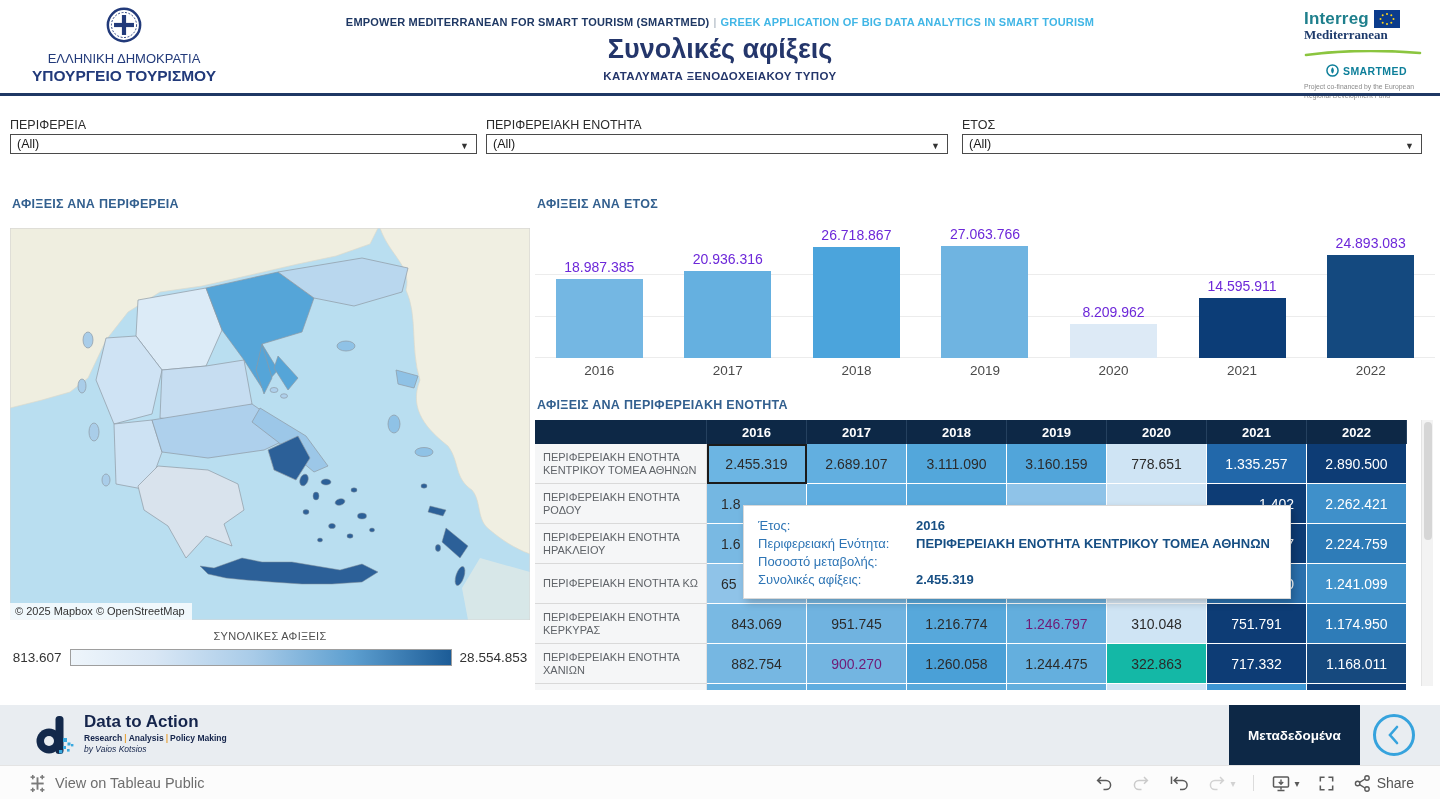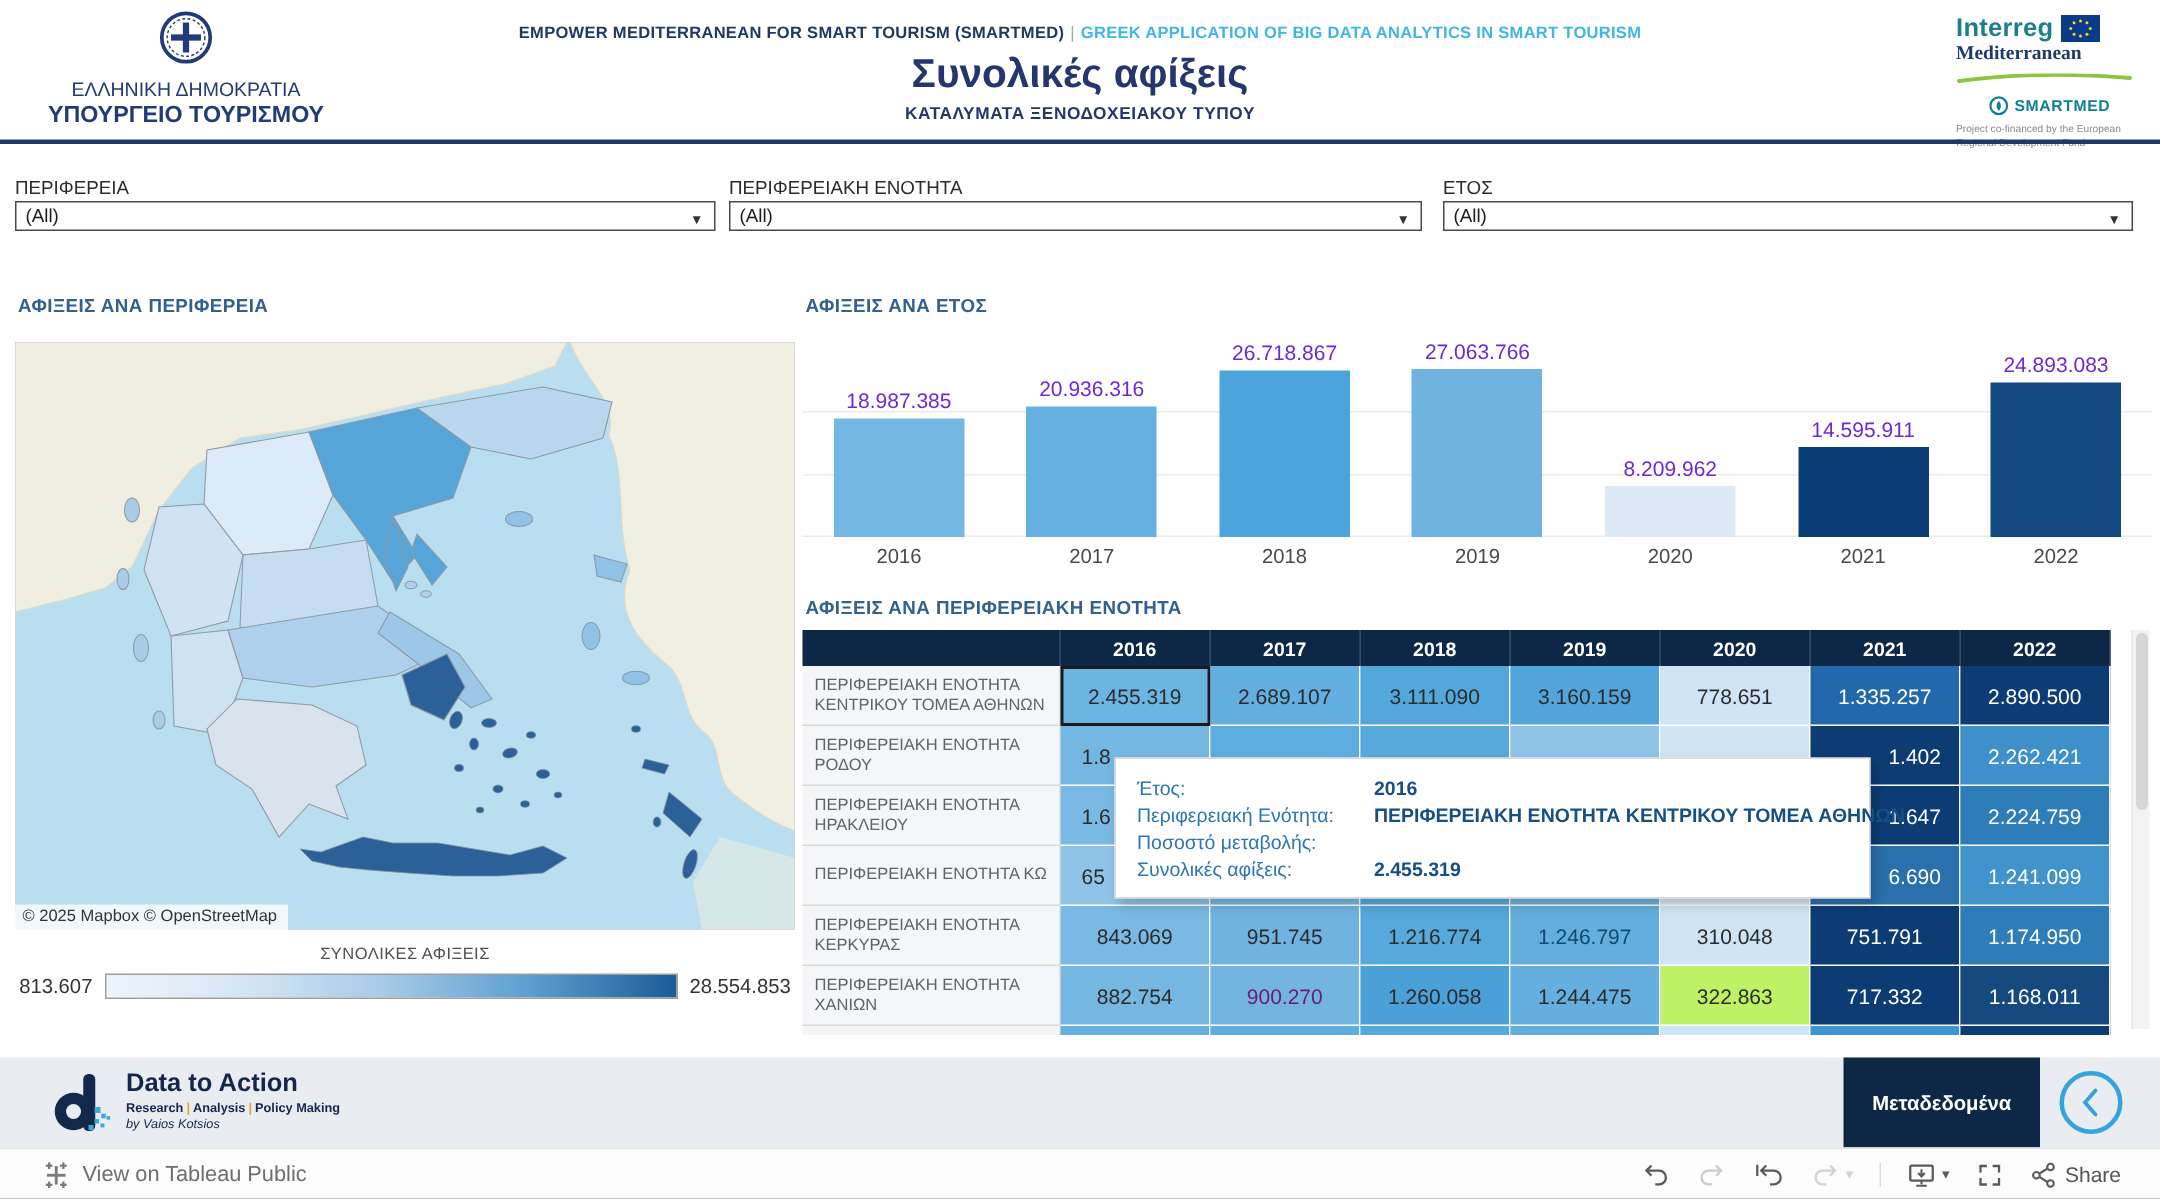--- a/index.html
+++ b/index.html
@@ -63,21 +63,21 @@
       border-bottom:1px solid #d9d9d9;border-right:1px solid #e3e3e3;}
   .td{width:100px;height:40px;display:flex;align-items:center;justify-content:center;font-size:14px;
       border-right:1px solid #fff;border-bottom:1px solid #fff;box-sizing:border-box;cursor:pointer;}
   .td.sel{outline:2px solid #1b1b1b;outline-offset:-2px;}
   .td.al{justify-content:flex-start;padding-left:14px;}
   .td.ar{justify-content:flex-end;padding-right:12px;}
   .sliver .td,.sliver .rowlabel{height:6px;border-bottom:none;overflow:hidden;}
   .tbl-scroll{position:absolute;left:1421px;top:420px;width:11px;height:266px;background:#f3f3f3;border-left:1px solid #e4e4e4;}
   .tbl-thumb{position:absolute;left:1.5px;top:2px;width:8px;height:118px;background:#d6d6d6;border-radius:4px;}
   
-  .tooltip{position:absolute;left:743px;top:505px;width:504px;height:94px;background:#fff;
+  .tooltip{position:absolute;left:743px;top:505px;width:548px;height:94px;background:#fff;
       border:1px solid #d9d9d9;box-shadow:3px 4px 8px rgba(0,0,0,.2);box-sizing:border-box;
       padding:11px 14px;z-index:40;}
   .tt-row{display:flex;font-size:13px;line-height:18px;white-space:nowrap;}
   .tt-label{width:158px;color:#2e75b5;flex:none;}
   .tt-value{font-weight:bold;color:#174f84;}
   
   .footer{position:absolute;left:0;top:705px;width:1440px;height:60px;background:#e9edf1;}
   .dta{position:absolute;left:30px;top:8px;display:flex;}
   .dta-txt{margin-left:8px;}
   .dta-name{font-size:17px;font-weight:bold;color:#15254c;line-height:18px;}
@@ -339,32 +339,32 @@
           <div class="td" style="background: rgb(111, 179, 224); color: rgb(43, 43, 43);"></div>
           <div class="td" style="background: rgb(215, 232, 246); color: rgb(43, 43, 43);"></div>
           <div class="td ar" style="background: rgb(42, 112, 173); color: rgb(255, 255, 255);">6.690</div>
           <div class="td" style="background: rgb(65, 147, 203); color: rgb(255, 255, 255);">1.241.099</div>
         </div>
         <div class="trow">
           <div class="rowlabel">ΠΕΡΙΦΕΡΕΙΑΚΗ ΕΝΟΤΗΤΑ ΚΕΡΚΥΡΑΣ</div>
           <div class="td" style="background: rgb(121, 185, 227); color: rgb(43, 43, 43);">843.069</div>
           <div class="td" style="background: rgb(112, 179, 224); color: rgb(43, 43, 43);">951.745</div>
           <div class="td" style="background: rgb(87, 168, 219); color: rgb(43, 43, 43);">1.216.774</div>
-          <div class="td" style="background: rgb(99, 174, 221); color: #0c4a6e;">1.246.797</div>
+          <div class="td" style="background: rgb(99, 174, 221); color: #701a75;">1.246.797</div>
           <div class="td" style="background: rgb(207, 228, 244); color: rgb(43, 43, 43);">310.048</div>
           <div class="td" style="background: rgb(13, 60, 117); color: rgb(255, 255, 255);">751.791</div>
           <div class="td" style="background: rgb(46, 124, 184); color: rgb(255, 255, 255);">1.174.950</div>
         </div>
         <div class="trow">
           <div class="rowlabel">ΠΕΡΙΦΕΡΕΙΑΚΗ ΕΝΟΤΗΤΑ ΧΑΝΙΩΝ</div>
           <div class="td" style="background: rgb(118, 183, 226); color: rgb(43, 43, 43);">882.754</div>
           <div class="td" style="background: rgb(115, 181, 225); color: #701a75;">900.270</div>
           <div class="td" style="background: rgb(74, 160, 215); color: rgb(43, 43, 43);">1.260.058</div>
           <div class="td" style="background: rgb(100, 175, 222); color: rgb(43, 43, 43);">1.244.475</div>
-          <div class="td" style="background: #bef264; color: rgb(43, 43, 43);">322.863</div>
+          <div class="td" style="background: #14b8a6; color: rgb(43, 43, 43);">322.863</div>
           <div class="td" style="background: rgb(13, 60, 117); color: rgb(255, 255, 255);">717.332</div>
           <div class="td" style="background: rgb(22, 73, 126); color: rgb(255, 255, 255);">1.168.011</div>
         </div>
         <div class="trow sliver">
           <div class="rowlabel"></div>
           <div class="td" style="background: rgb(102, 176, 223);"></div>
           <div class="td" style="background: rgb(95, 173, 224);"></div>
           <div class="td" style="background: rgb(87, 168, 219);"></div>
           <div class="td" style="background: rgb(98, 174, 221);"></div>
           <div class="td" style="background: rgb(207, 228, 244);"></div>

